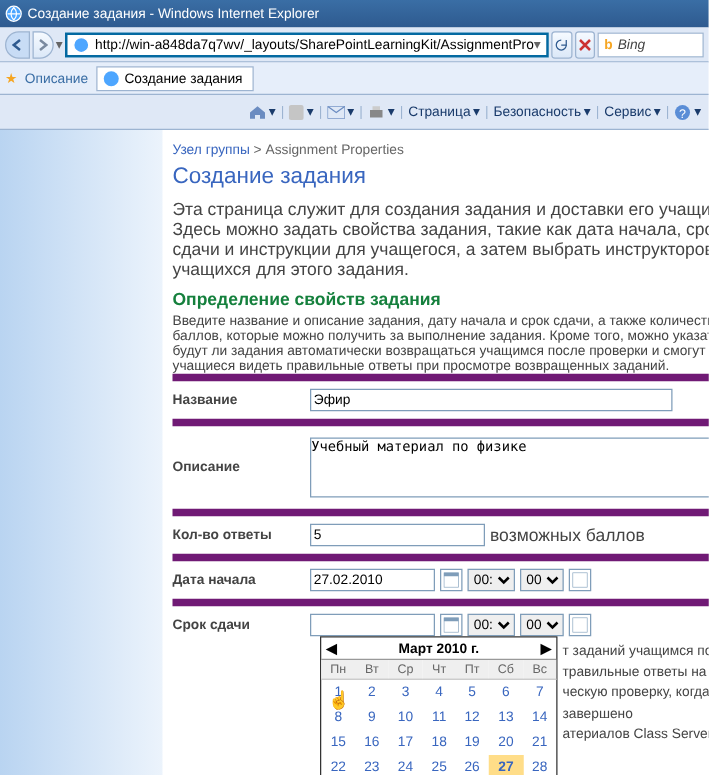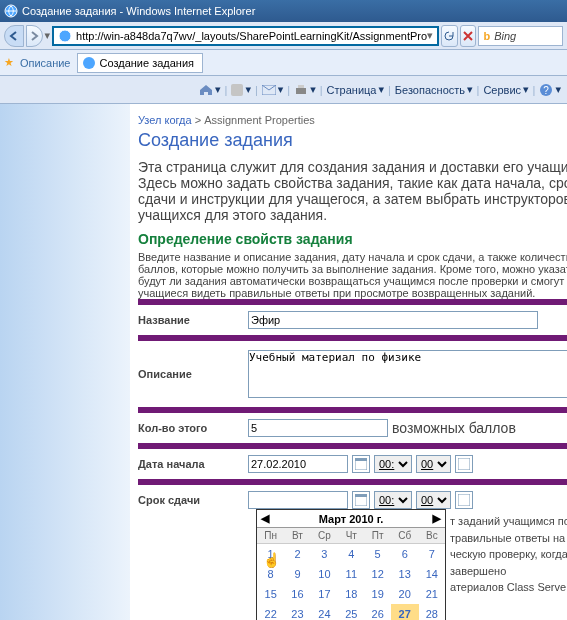--- a/index.html
+++ b/index.html
@@ -37,21 +37,21 @@
   .form-ctrl { flex:1; }
   input[type=text] { border:1px solid #7f9db9; font-size:11px; padding:2px; }
   .wide { width: 290px; }
   textarea { width:332px; height:48px; border:1px solid #7f9db9; font-size:11px; padding:0; resize:none; }
   .scrollbar { display:inline-flex; flex-direction:column; width:16px; height:54px; border:1px solid #c5c5c5; vertical-align:top;}
   .sb-btn { flex:0 0 16px; background:#e8e8e8; display:flex; align-items:center; justify-content:center; font-size:9px;}
   .sb-track { flex:1; background:#f0f0f0;}
   .inline { display:flex; align-items:center; gap:4px; }
   .num { width:140px; }
   .sufx { color:#444; font-size:14px; }
-  select { border:1px solid #7f9db9; font-size:11px; height:18px;text-decoration:underline;}
+  select { border:1px solid #7f9db9; font-size:11px; height:18px;}
   .cal-icn { width:18px; height:18px; border:1px solid #7f9db9; background:#fff; display:inline-flex; align-items:center; justify-content:center; font-size:11px;}
   .cal-pop { position:absolute; z-index:10; border:1px solid #333; background:#fff; width:190px; font-size:11px; }
   .cal-head { display:flex; align-items:center; justify-content:space-between; border-bottom:1px solid #999; padding:2px 4px; font-weight:bold;}
   .cal-grid { width:100%; border-collapse:collapse; }
   .cal-grid th { background:#efefef; font-weight:normal; color:#666; font-size:10px; padding:2px 0; border-bottom:1px solid #ccc;}
   .cal-grid td { text-align:center; padding:4px 0; color:#3966bf; cursor:pointer; }
   .cal-grid td.today { background:#ffdd88; font-weight:bold; }
   .behind-text { position:relative; color:#444; font-size:11px; line-height:1.5;}
   .rel { position:relative; }
   .hand { position:absolute; left:8px; top:8px; font-size:14px; pointer-events:none;}
@@ -149,21 +149,21 @@
   <span class="cmd-item"><svg width="14" height="14">
         <circle cx="7" cy="7" r="6" fill="#5a8dd6"></circle>
         <text x="7" y="11" text-anchor="middle" fill="#fff" font-size="10">?</text>
       </svg>▾</span>
 </div>
 
 <div class="page">
   <div class="content">
     <div class="main rel">
       <div class="breadcrumb">
-        <a href="#">Узел когда</a> &gt; <span>Assignment Properties</span>
+        <a href="#">Узел группы</a> &gt; <span>Assignment Properties</span>
       </div>
       <h1>Создание задания</h1>
       <div class="intro">Эта страница служит для создания задания и доставки его учащимся. Здесь можно задать свойства задания, такие как дата начала, срок сдачи и инструкции для учащегося, а затем выбрать инструкторов или учащихся для этого задания.</div>
 
       <h2>Определение свойств задания</h2>
       <div class="desc">Введите название и описание задания, дату начала и срок сдачи, а также количество баллов, которые можно получить за выполнение задания. Кроме того, можно указать: будут ли задания автоматически возвращаться учащимся после проверки и смогут ли учащиеся видеть правильные ответы при просмотре возвращенных заданий.</div>
 
       <div class="form-row">
         <div class="form-label">Название</div>
         <div class="form-ctrl"><input type="text" class="wide" value="Эфир" style=""></div>
@@ -175,21 +175,21 @@
           <textarea style="">Учебный материал по физике</textarea>
           <span class="scrollbar">
             <span class="sb-btn">▴</span>
               <span class="sb-track"></span>
               <span class="sb-btn">▾</span>
           </span>
         </div>
       </div>
 
       <div class="form-row">
-        <div class="form-label">Кол-во этого</div>
+        <div class="form-label">Кол-во ответы</div>
         <div class="form-ctrl inline">
           <input type="text" class="num" value="5" style="">
           <span class="sufx">возможных баллов</span>
         </div>
       </div>
 
       <div class="form-row">
         <div class="form-label">Дата начала</div>
         <div class="form-ctrl inline">
           <input type="text" style="width: 100px;" value="27.02.2010">

